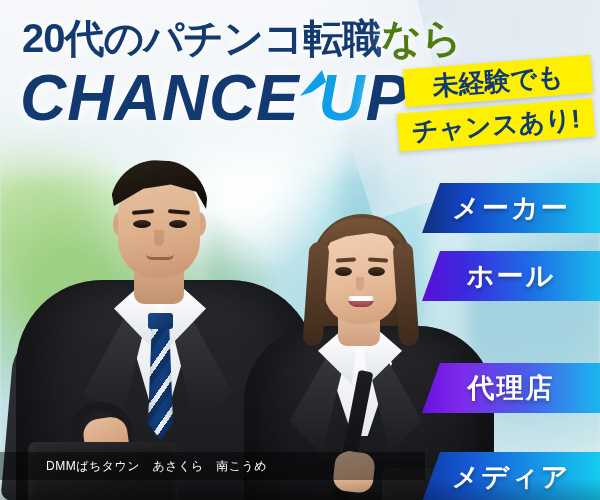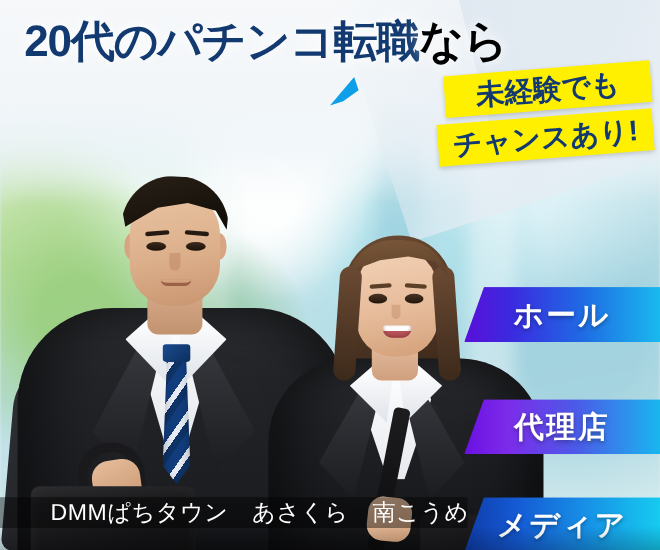--- a/index.html
+++ b/index.html
@@ -224,21 +224,21 @@
   }
 
   
   .headline-ja {
     position:absolute; left:22px; top:18px;
     font-size:40px; font-weight:700; letter-spacing:-1px;
     color:#123a70; line-height:1;
     text-shadow:0 0 10px rgba(255,255,255,.95),0 0 22px rgba(255,255,255,.85);
     white-space:nowrap;
   }
-  .headline-ja .accent { color:#000000; }
+  .headline-ja .accent { color:#4d7c0f; }
 
   .chanceup {
     position:absolute; left:20px; top:66px;
     font-size:64px; font-weight:700; font-style:italic;
     letter-spacing:1px; line-height:1;
     color:#123a70; white-space:nowrap;
     text-shadow:0 0 12px rgba(255,255,255,.95),0 0 26px rgba(255,255,255,.8);
   }
   .chanceup .up-u { color:#0e9fe8; }
   .chanceup .up-p { color:#123a70; }
@@ -267,33 +267,33 @@
     position:absolute; right:0; height:50px; width:178px;
     display:flex; align-items:center; justify-content:center;
     clip-path:polygon(18px 0,100% 0,100% 100%,0 100%);
     box-shadow:0 2px 6px rgba(0,0,0,.22);
   }
   .cat span {
     color:#ffffff; font-weight:700; font-size:27px; letter-spacing:2px;
     text-shadow:0 2px 4px rgba(0,0,0,.35);
   }
   #cat0 { top:183px; background:linear-gradient(90deg,#10307f 0%,#1347c8 26%,#1682e0 62%,#17c6ef 100%); }
-  #cat1 { top:261px; background:linear-gradient(90deg,#5a0fd8 0%,#3b2ae0 24%,#1f6ae4 60%,#19b9ee 100%);text-align:center; }
+  #cat1 { top:251px; background:linear-gradient(90deg,#5a0fd8 0%,#3b2ae0 24%,#1f6ae4 60%,#19b9ee 100%);text-align:center; }
   #cat2 { top:303px; background:linear-gradient(90deg,#0c2e6e 0%,#1246bd 28%,#167fdd 64%,#17c2ee 100%); }
   #cat3 { top:363px; background:linear-gradient(90deg,#6a10e2 0%,#7d2bea 22%,#4a5ce8 58%,#19b6ef 100%);align-items:center; }
   #cat4 { top:423px; background:linear-gradient(90deg,#0f3ca8 0%,#1459d4 26%,#1790e6 62%,#16cbf0 100%);margin-top:29px; }
 
   
   #credit {
     position:absolute; left:0; top:452px; width:425px; height:28px;
     background:rgba(0,0,0,.42);
     display:flex; align-items:center;
   }
   #credit span {
-    color:#ffffff; font-size:21px; padding-left:46px; white-space:nowrap;
+    color:#ffffff; font-size:12px; padding-left:46px; white-space:nowrap;
     letter-spacing:.5px;
   }
   .bottom-fade {
     position:absolute; left:0; bottom:0; width:600px; height:22px;
     background:linear-gradient(180deg,rgba(0,0,0,0),rgba(0,0,0,.22));
   }
 </style>
 </head>
 <body>
 
@@ -353,31 +353,37 @@
     <div class="mouth"></div>
     <div class="strap"></div>
     <div class="hand"></div>
     <div class="handbag"></div>
   </div>
 
   <div class="headline-ja">
     <span>20代のパチンコ転職</span><span class="accent">なら</span>
   </div>
 
+  <div class="chanceup">
+    <span>CHANCE </span><span class="up-u">U</span><span class="up-p">P</span>
+  </div>
   <svg class="arrow-swoosh" viewBox="0 0 38 30">
     <path d="M4 28 L26 2 L30 14 L16 24 Z" fill="#0e9fe8"></path>
   </svg>
 
   <div class="badge" id="badge1">
     <span>未経験でも</span>
   </div>
   <div class="badge" id="badge2">
     <span>チャンスあり!</span>
   </div>
 
+  <div class="cat" id="cat0">
+    <span>メーカー</span>
+  </div>
   <div class="cat" id="cat1">
     <span>ホール</span>
   </div>
   <div class="cat" id="cat3">
     <span>代理店</span>
   </div>
   <div class="cat" id="cat4">
     <span>メディア</span>
   </div>
 

